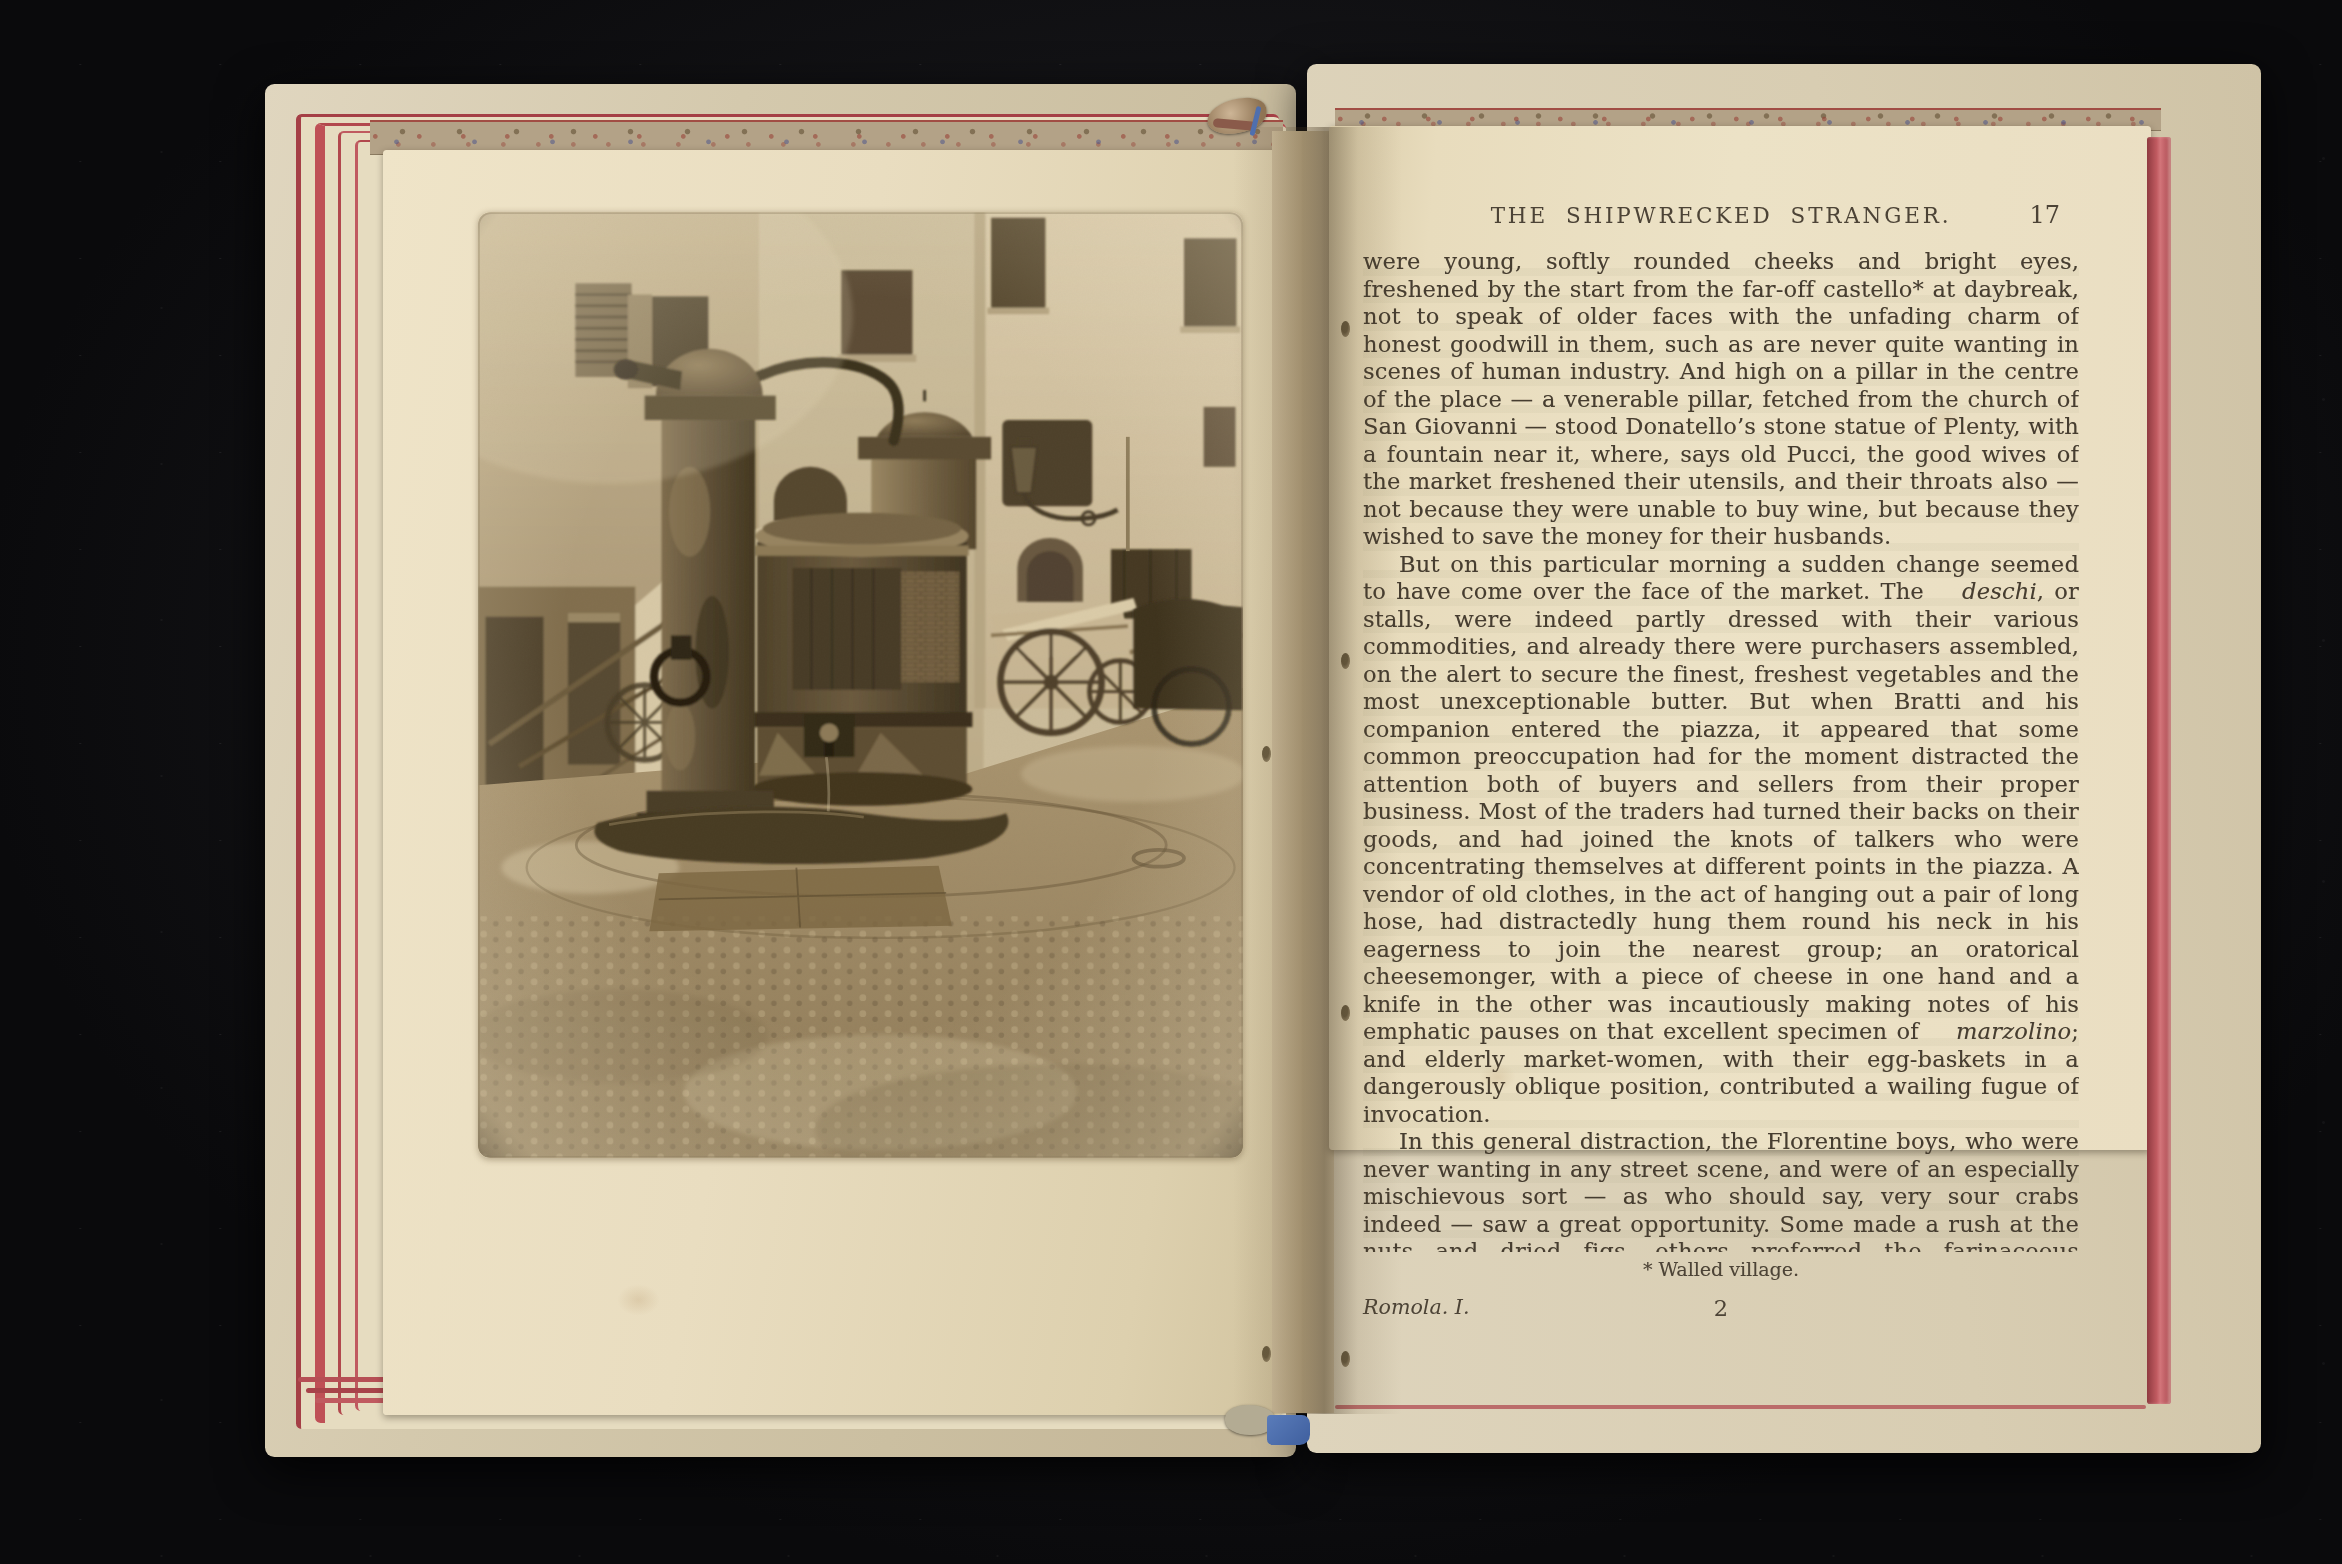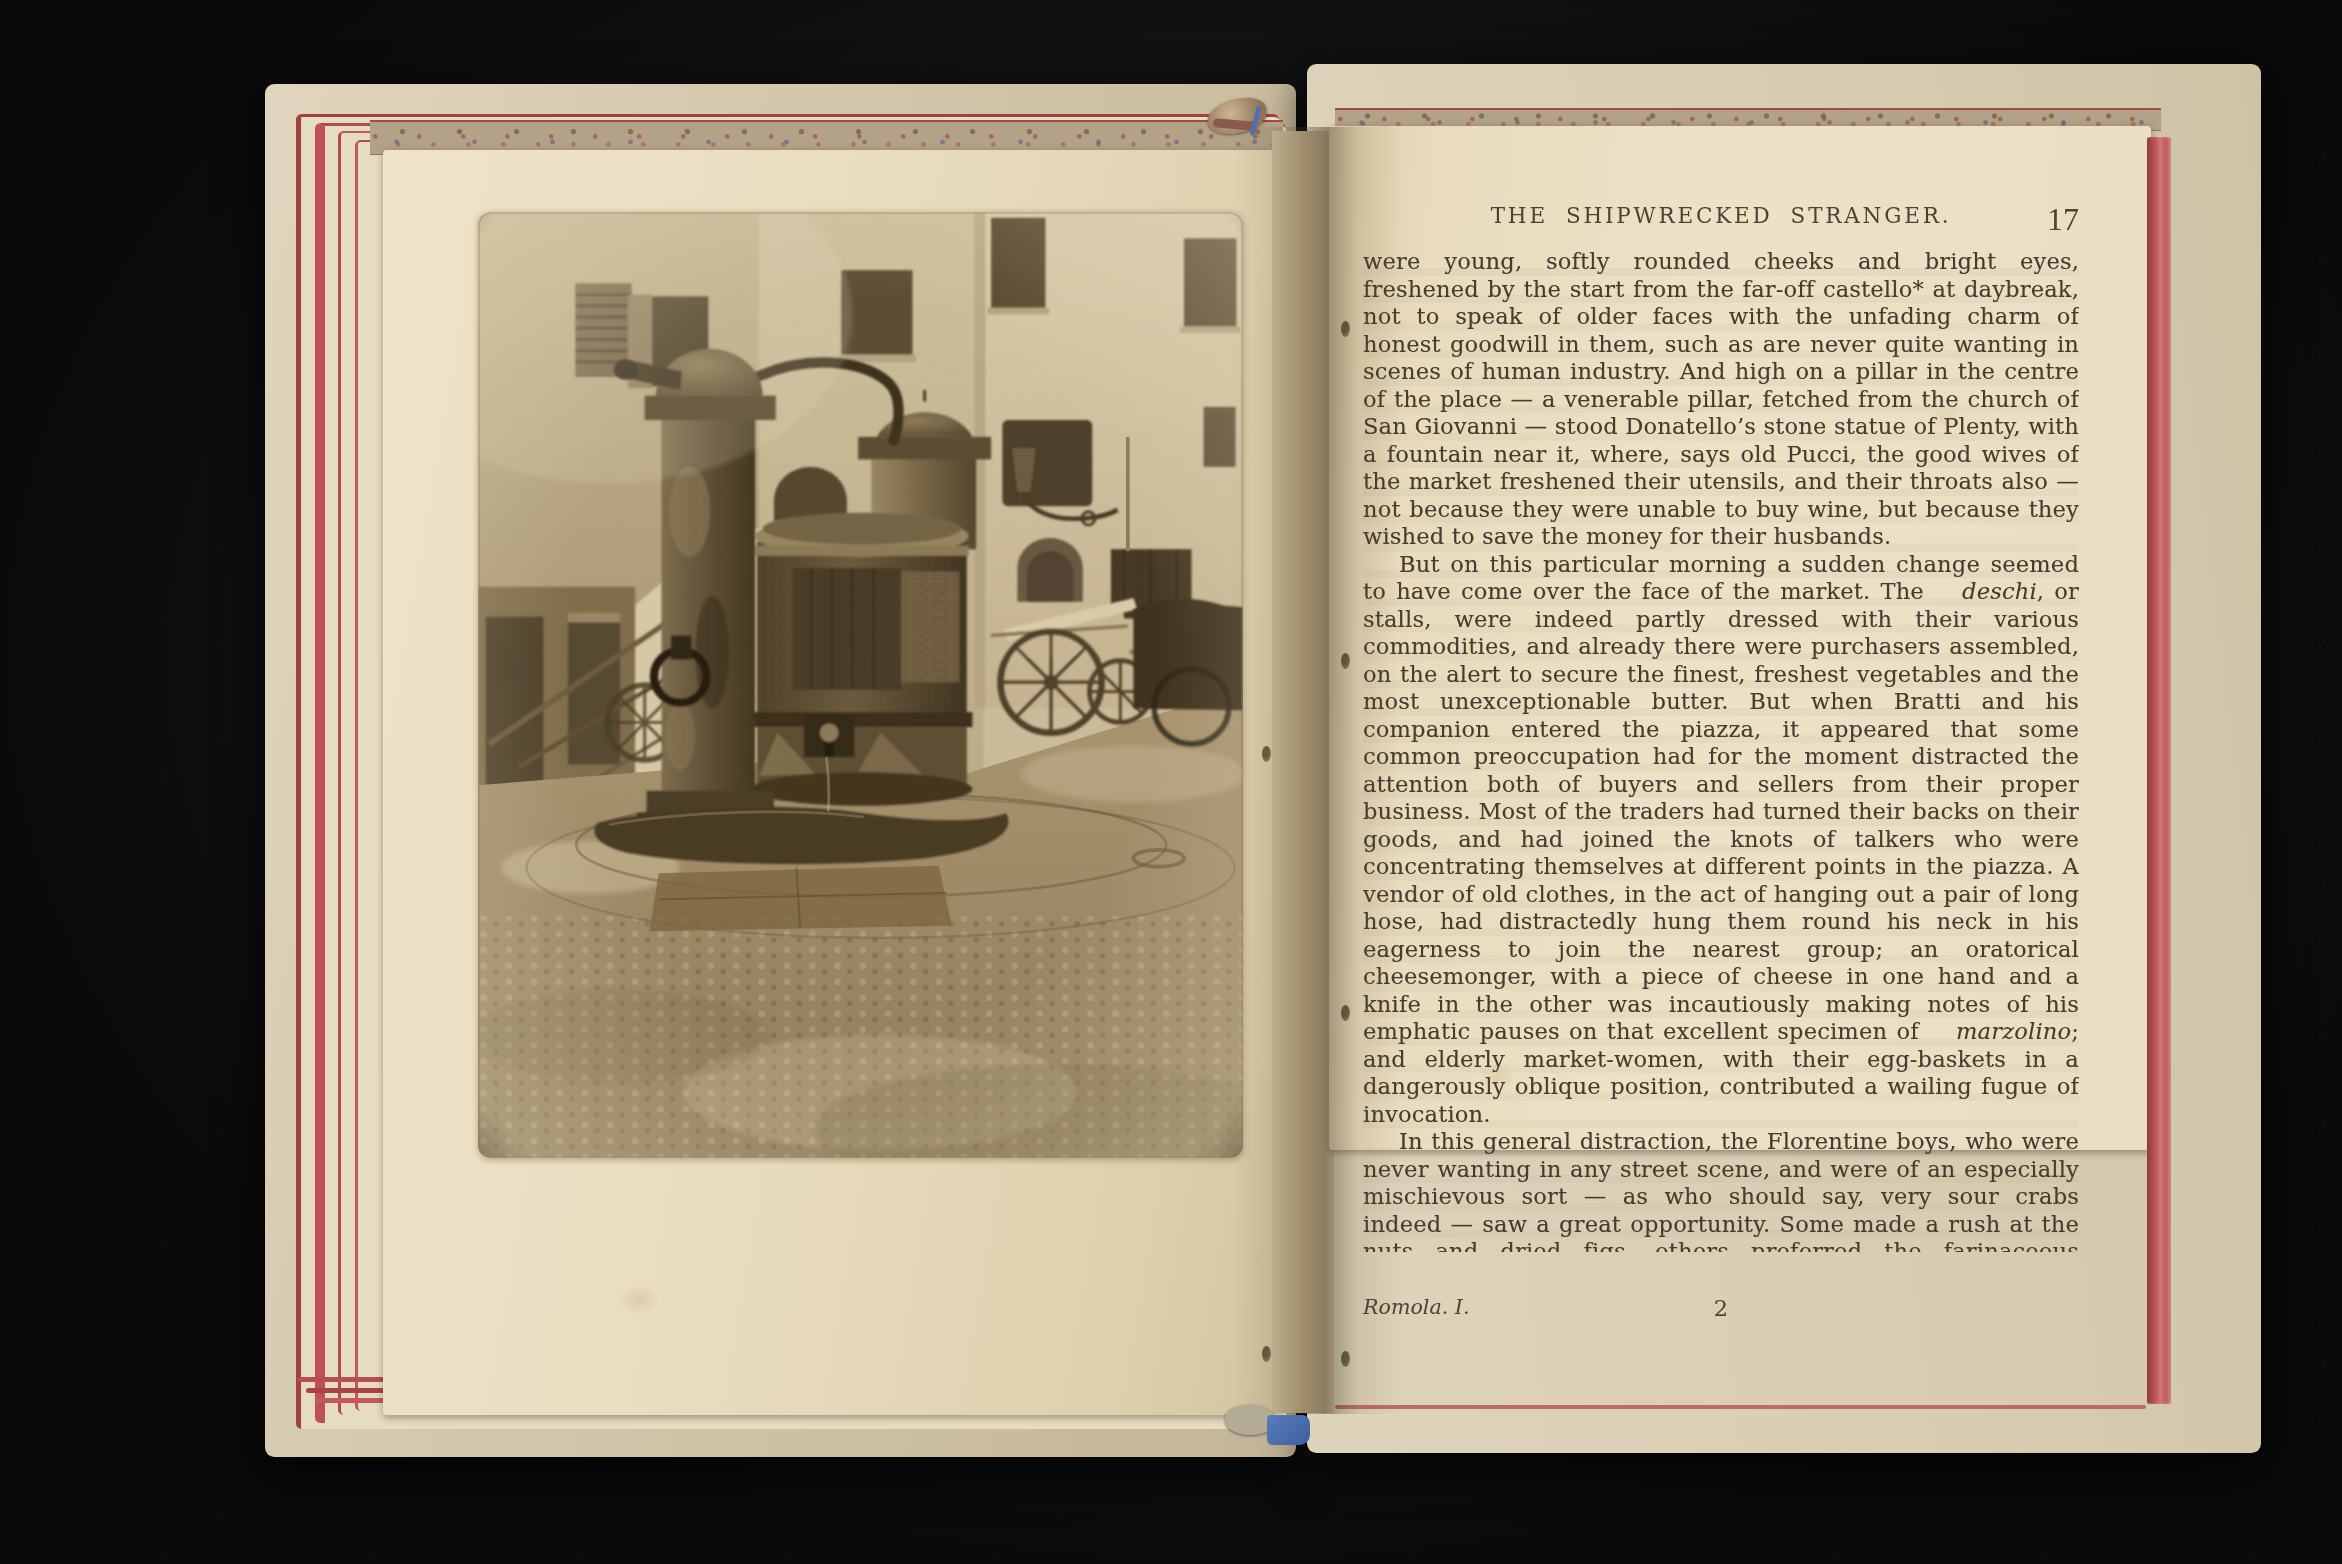--- a/index.html
+++ b/index.html
@@ -58,21 +58,21 @@
   .endband-grey{left:1225px;top:1405px;width:51px;height:30px;border-radius:45% 55% 50% 50%;background:#b3ab93;box-shadow:0 0.9px 2.8px rgba(0,0,0,.5);}
   .endband-blue{left:1267px;top:1415px;width:43px;height:30px;border-radius:3.7px 8.4px 10.3px 5.6px;
     background:linear-gradient(135deg,#5a7cba,#3f5f9e);}
   .fore-edge{left:2147px;top:137px;width:24px;height:1267px;border-radius:2.8px;
     background:linear-gradient(to right,#8f3a40 0%,#c05a60 40%,#d3757a 55%,#a9474e 100%);
     box-shadow:inset -2.8px 0 2.8px rgba(255,245,230,.35);}
   .fox{position:absolute;border-radius:50%;pointer-events:none;}
   
   .running-head{position:absolute;left:34px;top:77px;width:716px;text-align:center;
     font-size:21.5px;letter-spacing:2.8px;word-spacing:8.4px;color:#4c4336;}
-  .running-head .pagenum{position:absolute;right:0;top:-1.9px;font-size:32px;letter-spacing:0;font-family:Liberation Serif, serif;}
+  .running-head .pagenum{position:absolute;right:19px;top:-1.9px;font-size:24px;letter-spacing:0;}
   .body-text{position:absolute;left:34px;top:122px;width:716px;height:1004px;overflow:hidden;
     font-size:22.5px;line-height:27.5px;color:#463d30;text-align:justify;
     text-shadow:0.3px 0.3px 0 rgba(70,60,45,.35);letter-spacing:0.2px;}
   .body-text p{margin:0;}
   .body-text p.indent{text-indent:36px;}
   .body-text em{font-style:italic;margin-left:28px;}
   .showthrough{position:absolute;left:34px;top:122px;width:716px;height:1004px;pointer-events:none;
     background:repeating-linear-gradient(to bottom,transparent 0 19.7px,rgba(110,112,78,.055) 19.7px 27.5px);}
   .footnote{position:absolute;left:34px;top:1132px;width:716px;text-align:center;
     font-size:19px;color:#4c4336;text-shadow:0.3px 0.3px 0 rgba(70,60,45,.3);}
@@ -322,20 +322,21 @@
       <div class="showthrough"></div>
       <div class="running-head">
         <span>THE SHIPWRECKED STRANGER.</span>
         <span class="pagenum">17</span>
       </div>
       <div class="body-text">
         <p><span>were young, softly rounded cheeks and bright eyes, freshened by the start from the far-off castello* at daybreak, not to speak of older faces with the unfading charm of honest goodwill in them, such as are never quite wanting in scenes of human industry. And high on a pillar in the centre of the place — a venerable pillar, fetched from the church of San Giovanni — stood Donatello’s stone statue of Plenty, with a fountain near it, where, says old Pucci, the good wives of the market freshened their utensils, and their throats also — not because they were unable to buy wine, but because they wished to save the money for their husbands.</span></p>
         <p class="indent"><span>But on this particular morning a sudden change seemed to have come over the face of the market. The </span><em>deschi</em><span>, or stalls, were indeed partly dressed with their various commodities, and already there were purchasers assembled, on the alert to secure the finest, freshest vegetables and the most unexceptionable butter. But when Bratti and his companion entered the piazza, it appeared that some common preoccupation had for the moment distracted the attention both of buyers and sellers from their proper business. Most of the traders had turned their backs on their goods, and had joined the knots of talkers who were concentrating themselves at different points in the piazza. A vendor of old clothes, in the act of hanging out a pair of long hose, had distractedly hung them round his neck in his eagerness to join the nearest group; an oratorical cheesemonger, with a piece of cheese in one hand and a knife in the other was incautiously making notes of his emphatic pauses on that excellent specimen of </span><em>marzolino</em><span>; and elderly market-women, with their egg-baskets in a dangerously oblique position, contributed a wailing fugue of invocation.</span></p>
         <p class="indent"><span>In this general distraction, the Florentine boys, who were never wanting in any street scene, and were of an especially mischievous sort — as who should say, very sour crabs indeed — saw a great opportunity. Some made a rush at the nuts and dried figs, others preferred the farinaceous delicacies at</span></p>
       </div>
+      <div class="footnote">* Walled village.</div>
       <div class="sig-line">
         <span class="sig-title">Romola. I.</span>
         <span class="sig-num">2</span>
       </div>
       <div class="hole" style="left:12px;top:195px;"></div>
       <div class="hole" style="left:12px;top:527px;"></div>
       <div class="hole" style="left:12px;top:879px;"></div>
       <div class="hole" style="left:12px;top:1225px;"></div>
       <div class="fox" style="left:150px;top:937px;width:37px;height:28px;background:radial-gradient(rgba(150,105,50,.14),transparent 70%);"></div>
       <div class="fox" style="left:600px;top:281px;width:32px;height:24px;background:radial-gradient(rgba(150,105,50,.12),transparent 70%);"></div>

